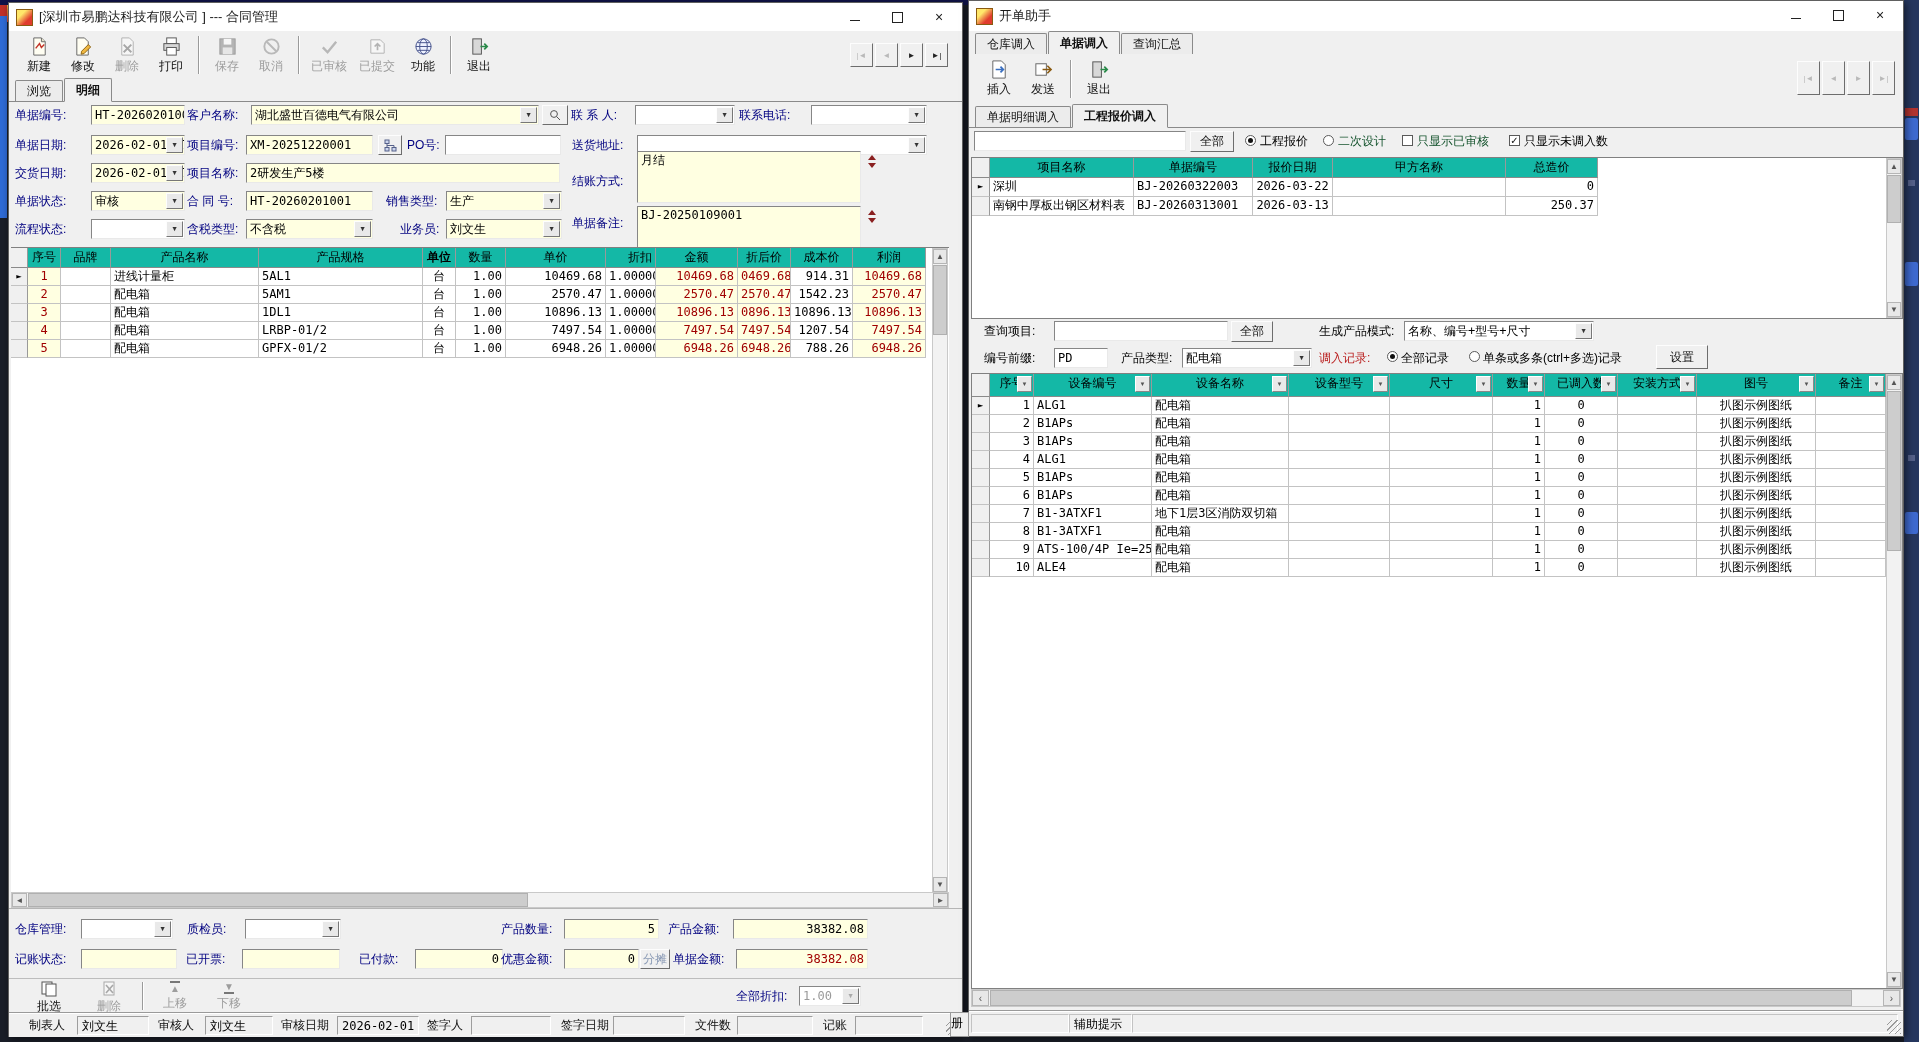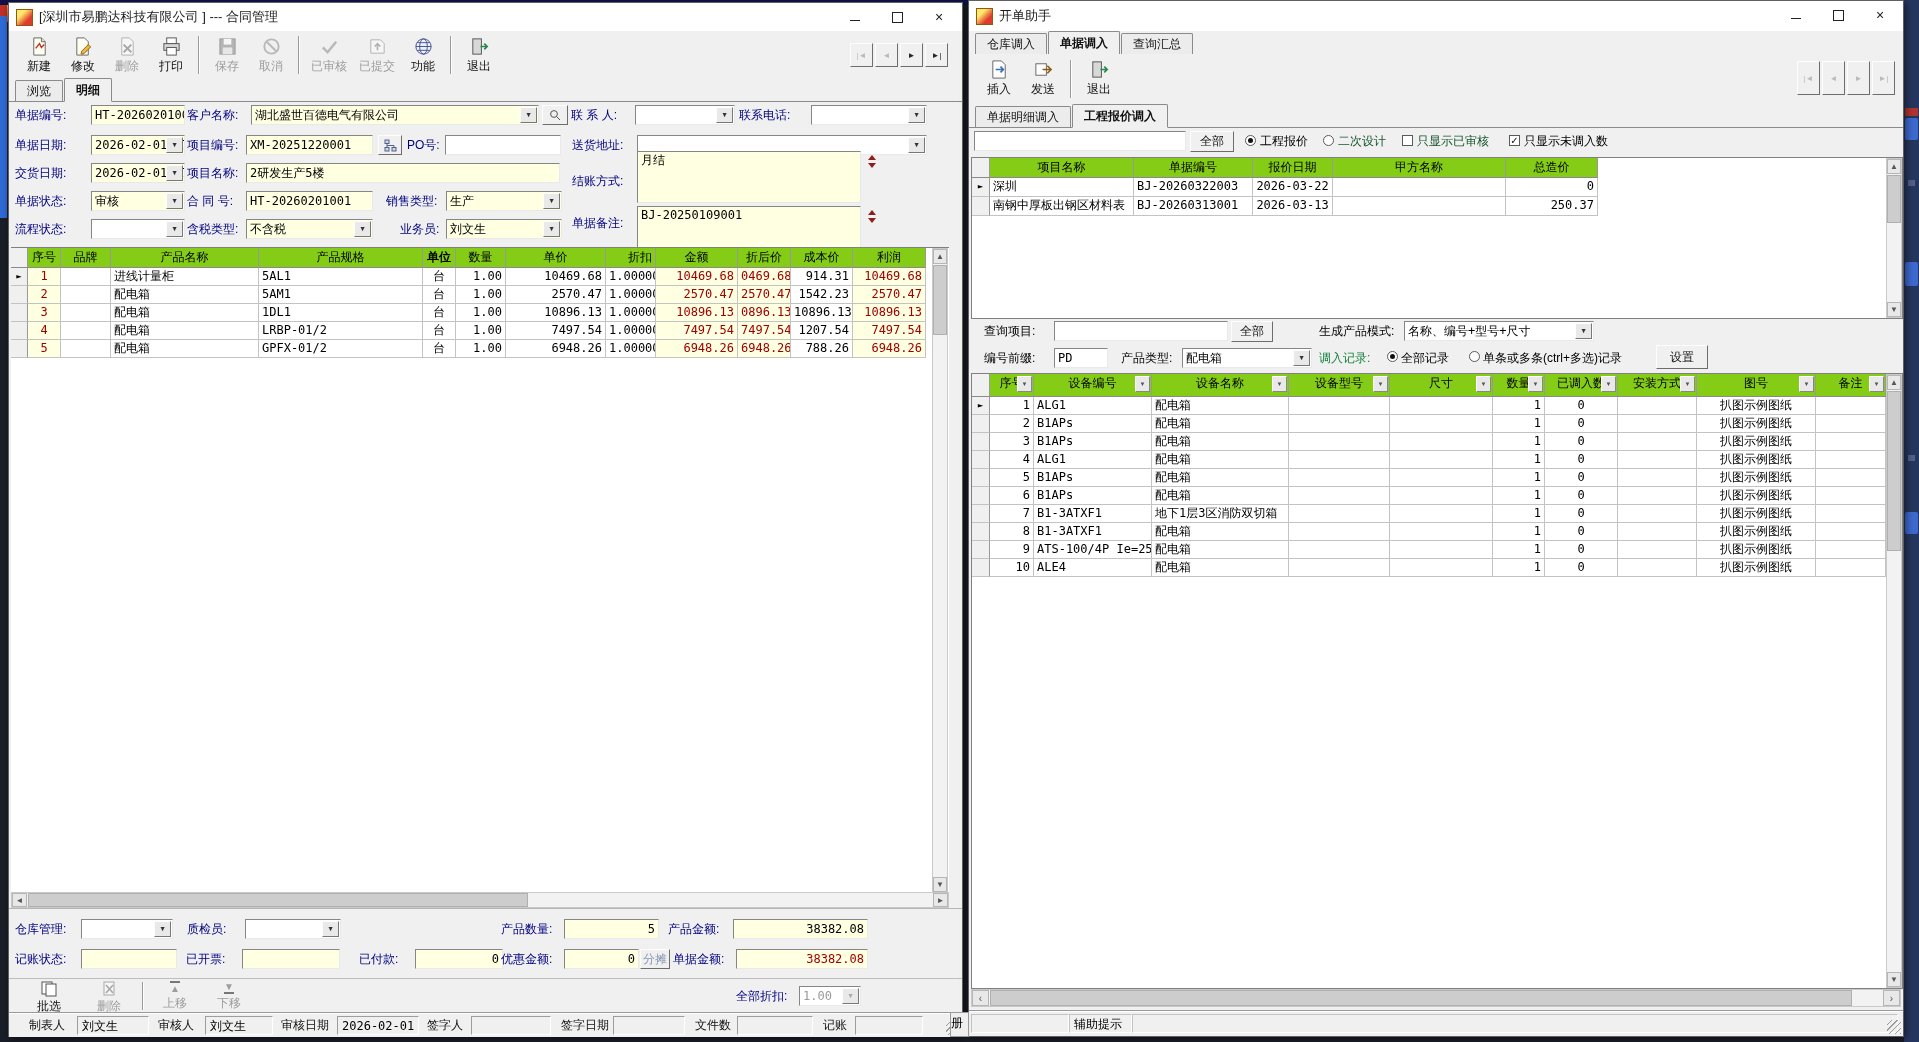--- a/index.html
+++ b/index.html
@@ -35,21 +35,21 @@
 .btn3d{position:absolute;background:#f0f0f0;border:1px solid;border-color:#fdfdfd #6d6d6d #6d6d6d #fdfdfd;display:flex;align-items:center;justify-content:center;box-sizing:border-box;color:#111}
 .spin{position:absolute;width:13px;display:flex;flex-direction:column;gap:3px;align-items:center}
 .spin b{width:0;height:0;border-left:4px solid transparent;border-right:4px solid transparent}
 .spin .up{border-bottom:5px solid #8a2020}.spin .dn{border-top:5px solid #8a2020}
 .gridarea{position:absolute;background:#fff;border-top:1px solid #808080;overflow:hidden}
 .dtable{position:absolute;left:0;top:0}
 .trow{display:flex;height:18px;line-height:17px}
 .trow.thead{height:20px;line-height:19px}
 .cell{box-sizing:border-box;padding:0 3px;border-right:1px solid #c3c3c3;border-bottom:1px solid #c3c3c3;overflow:hidden;white-space:nowrap;flex:none;
   font-family:"DejaVu Sans Mono","Liberation Sans",monospace;font-size:12px}
-.cell.h{background:#84cc16;border-right:1px solid #999;border-bottom:1px solid #8a8a8a;text-align:center;position:relative;
+.cell.h{background:#14b8a6;border-right:1px solid #999;border-bottom:1px solid #8a8a8a;text-align:center;position:relative;
   font-family:"Liberation Sans","DejaVu Sans",sans-serif}
 .cell.sel{background:#f0f0f0;border-right:1px solid #999;padding:0;text-align:center;font-size:9px;color:#000}
 .cell.money,.cell.seq{background:#ffffe1;color:#a00000}
 .fbtn{position:absolute;right:1px;top:2px;width:13px;height:14px;background:#e9e9e9;border:1px solid;border-color:#fff #888 #888 #fff;font-size:6px;color:#555;display:flex;align-items:center;justify-content:center}
 .vscroll{position:absolute;width:16px;background:#f2f2f2;border:1px solid #c9c9c9;box-sizing:border-box}
 .hscroll{position:absolute;height:16px;background:#f2f2f2;border:1px solid #c9c9c9;box-sizing:border-box}
 .sarrow{position:absolute;background:#e8e8e8;border:1px solid #b5b5b5;color:#555;display:flex;align-items:center;justify-content:center;font-size:8px;box-sizing:border-box}
 .sthumb{position:absolute;background:#cdcdcd;border:1px solid #b0b0b0;box-sizing:border-box}
 .statusbar{position:absolute;left:0;right:0;background:#f0f0f0;border-top:1px solid #fff;box-shadow:0 -1px 0 #9a9a9a}
 .sbox{position:absolute;height:19px;line-height:18px;padding:0 4px;border:1px solid;border-color:#9d9d9d #fff #fff #9d9d9d;box-sizing:border-box;overflow:hidden;white-space:nowrap;font-family:"DejaVu Sans Mono",monospace}
@@ -552,21 +552,21 @@
       <span class="lbl" style="left:15px;top:4px;color:#000">查询项目:</span>
       <div class="fld wf" style="left:85px;top:4px;width:174px"></div>
       <div class="btn3d" style="left:262px;top:4px;width:42px;height:21px">全部</div>
       <span class="lbl" style="left:350px;top:4px;color:#000">生成产品模式:</span>
       <div class="fld wf" style="left:435px;top:4px;width:190px"><span>名称、编号+型号+尺寸</span><span class="drop">▼</span></div>
 
       <span class="lbl" style="left:15px;top:31px;color:#000">编号前缀:</span>
       <div class="fld wf" style="left:85px;top:31px;width:54px">PD</div>
       <span class="lbl" style="left:152px;top:31px;color:#000">产品类型:</span>
       <div class="fld wf" style="left:213px;top:31px;width:130px"><span>配电箱</span><span class="drop">▼</span></div>
-      <span class="lbl" style="left:350px;top:31px;color:#15803d">调入记录:</span>
+      <span class="lbl" style="left:350px;top:31px;color:#b91c1c">调入记录:</span>
       <span class="radio sel" style="left:418px;top:34px"></span>
       <span class="lbl" style="left:432px;top:31px;color:#000">全部记录</span>
       <span class="radio" style="left:500px;top:34px"></span>
       <span class="lbl" style="left:514px;top:31px;color:#000">单条或多条(ctrl+多选)记录</span>
       <div class="btn3d" style="left:687px;top:28px;width:52px;height:24px">设置</div>
     </div>
 
     <div class="gridarea" style="left:2px;top:372px;width:930px;height:614px;border:1px solid #808080">
       <div class="dtable">
           <div class="trow thead" style="height: 23px;">

